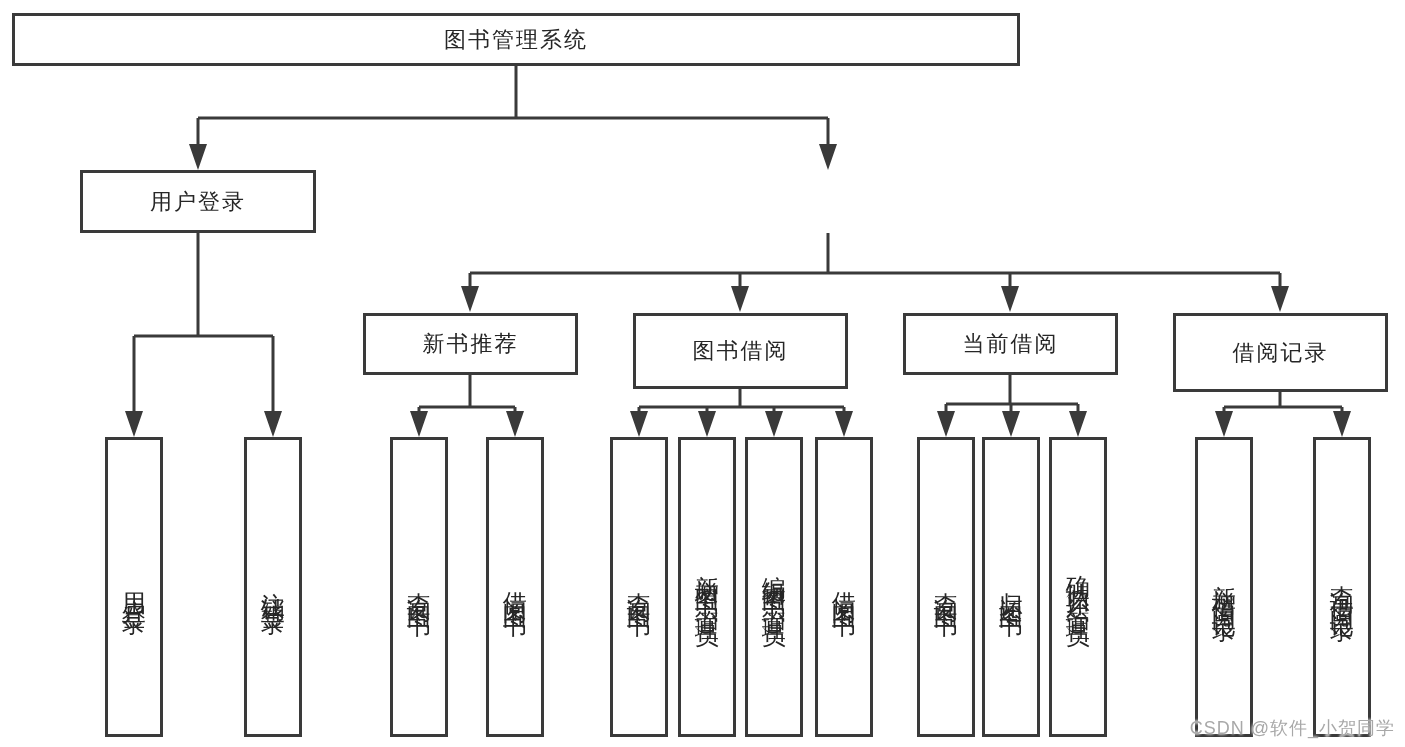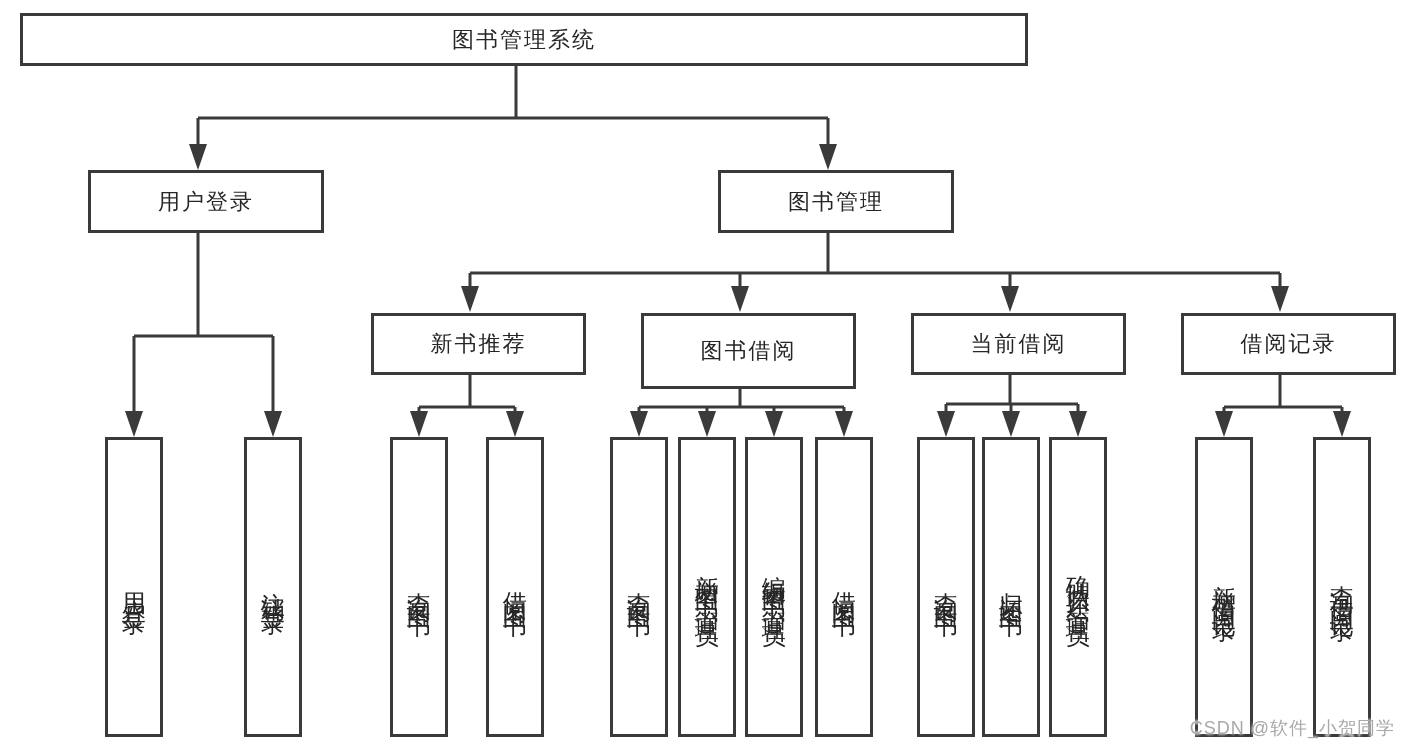--- a/index.html
+++ b/index.html
@@ -25,40 +25,39 @@
     box-sizing:border-box;
     display:flex;
     align-items:center;
     justify-content:center;
     z-index:2;
   }
   .box.h{
     font-size:22px;
     letter-spacing:2px;
     white-space:nowrap;
-    margin-left:8px;
   }
   .box.v{
     width:58px;height:300px;top:437px;
   }
   .box.v span{
     writing-mode:vertical-rl;
     text-orientation:mixed;
     font-size:24px;
     letter-spacing:7px;
     line-height:1.15;
     white-space:nowrap;
   }
   .root{left:12px;top:13px;width:1008px;height:53px;}
   .n-user{left:80px;top:170px;width:236px;height:63px;}
   .n-book{left:710px;top:170px;width:236px;height:63px;}
   .n-new{left:363px;top:313px;width:215px;height:62px;text-align:center;}
   .n-borrow{left:633px;top:313px;width:215px;height:76px;}
   .n-current{left:903px;top:313px;width:215px;height:62px;}
-  .n-record{left:1173px;top:313px;width:215px;height:62px;}
+  .n-record{left:1173px;top:313px;width:215px;height:79px;}
   .lf1{left:105px;} .lf2{left:244px;}
   .lf3{left:390px;} .lf4{left:486px;}
   .lf5{left:610px;} .lf6{left:678px;} .lf7{left:745px;} .lf8{left:815px;}
   .lf9{left:917px;} .lf10{left:982px;} .lf11{left:1049px;}
   .lf12{left:1195px;} .lf13{left:1313px;}
   .watermark{
     position:absolute;
     right:10px;top:716px;
     z-index:3;
     font-size:18px;
@@ -97,23 +96,20 @@
       M1069 411 H1087 L1078 437 Z  M1215 411 H1233 L1224 437 Z
       M1333 411 H1351 L1342 437 Z"></path>
   </svg>
 
   <div class="box h root">
     <span>图书管理系统</span>
   </div>
 
   <div class="box h n-user">
     <span>用户登录</span>
-  </div>
-  <div class="box h n-book">
-    <span>图书管理</span>
   </div>
 
   <div class="box h n-new">
     <span>新书推荐</span>
   </div>
   <div class="box h n-borrow">
     <span>图书借阅</span>
   </div>
   <div class="box h n-current">
     <span>当前借阅</span>

